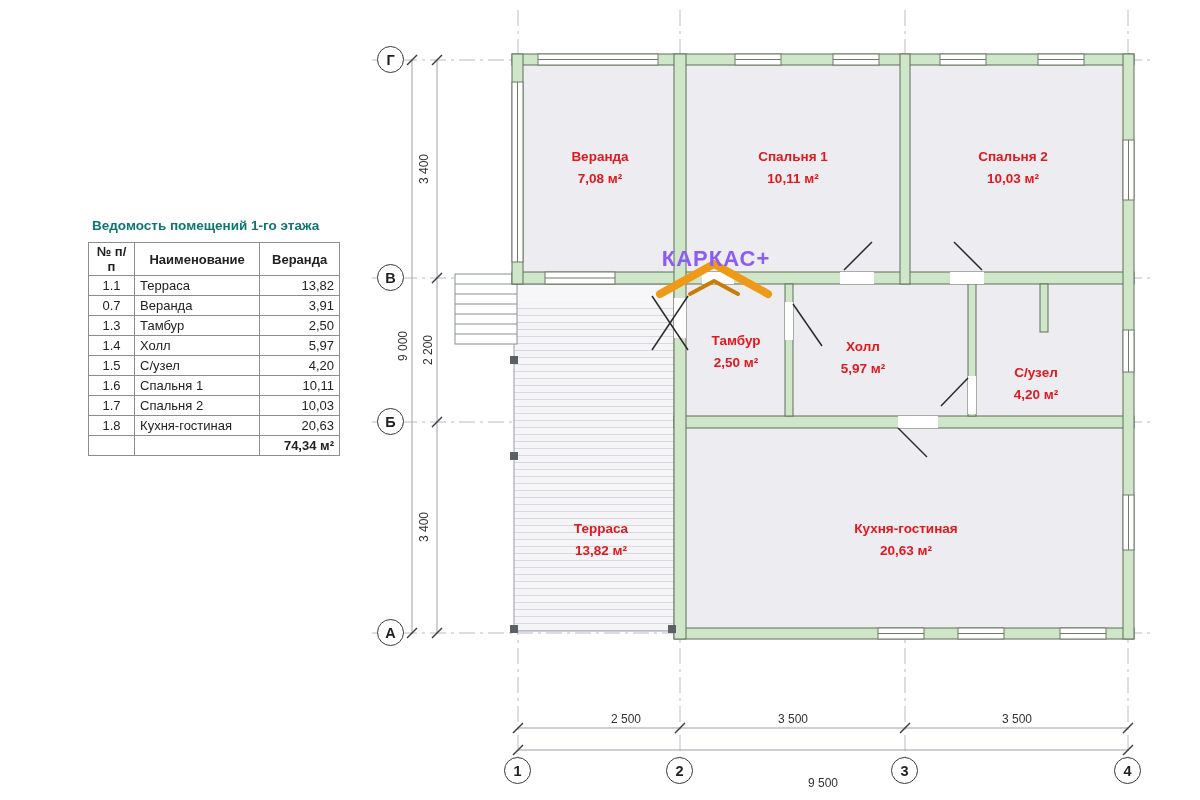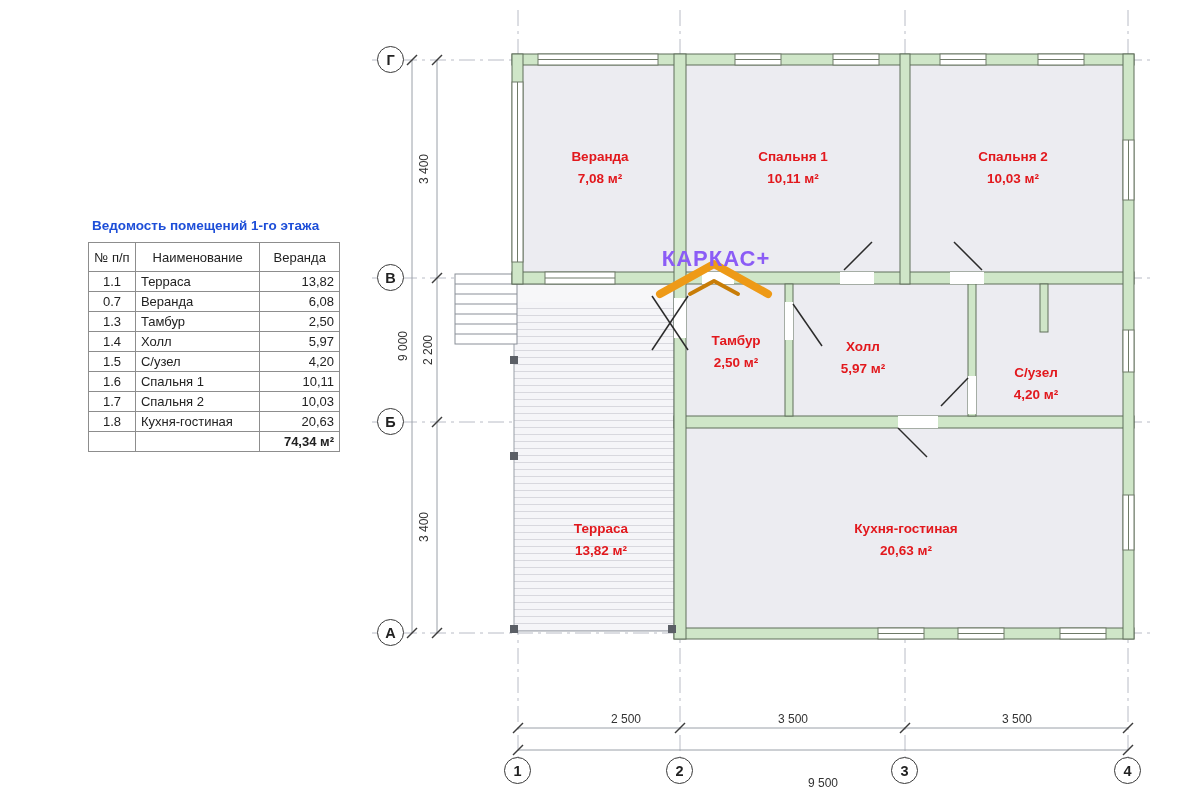--- a/index.html
+++ b/index.html
@@ -2,24 +2,24 @@
 <html><head>
 <meta charset="utf-8">
 <style>
   html,body{margin:0;padding:0;background:#fff;}
   .sheet{position:relative;width:1200px;height:800px;background:#fff;
          font-family:"Liberation Sans",sans-serif;overflow:hidden;}
   svg.plan{position:absolute;left:0;top:0;}
 
   
   .schedule{position:absolute;left:88px;top:218px;width:254px;}
-  .schedule .title{font-weight:bold;font-size:13.5px;color:#1d4ed8;margin:0 0 9px 4px;}
+  .schedule .title{font-weight:bold;font-size:13.5px;color:#0f766e;margin:0 0 9px 4px;}
   table.sch{border-collapse:collapse;width:252px;font-size:13px;color:#222;}
   .sch th,.sch td{border:1px solid #8d8d8d;padding:1px 5px;height:17px;}
-  .sch th{font-weight:normal;height:26px;text-align:center;}
+  .sch th{font-weight:bold;height:26px;text-align:center;}
   .c-num{width:44px;text-align:center;}
   .c-name{width:124px;text-align:left;margin-left:44px;}
   .c-area{width:76px;text-align:right;}
   .total td{font-weight:bold;}
 
   
   .room-label{position:absolute;width:170px;text-align:center;color:#e2181d;
               font-weight:bold;font-size:13.5px;line-height:1.6;}
 
   
@@ -192,21 +192,21 @@
         <th class="c-area">Веранда</th>
       </tr>
       <tr>
         <td class="c-num">1.1</td>
         <td class="c-name">Терраса</td>
         <td class="c-area">13,82</td>
       </tr>
       <tr>
         <td class="c-num">0.7</td>
         <td class="c-name">Веранда</td>
-        <td class="c-area">6,08</td>
+        <td class="c-area">3,91</td>
       </tr>
       <tr>
         <td class="c-num">1.3</td>
         <td class="c-name">Тамбур</td>
         <td class="c-area">2,50</td>
       </tr>
       <tr>
         <td class="c-num">1.4</td>
         <td class="c-name">Холл</td>
         <td class="c-area">5,97</td>

